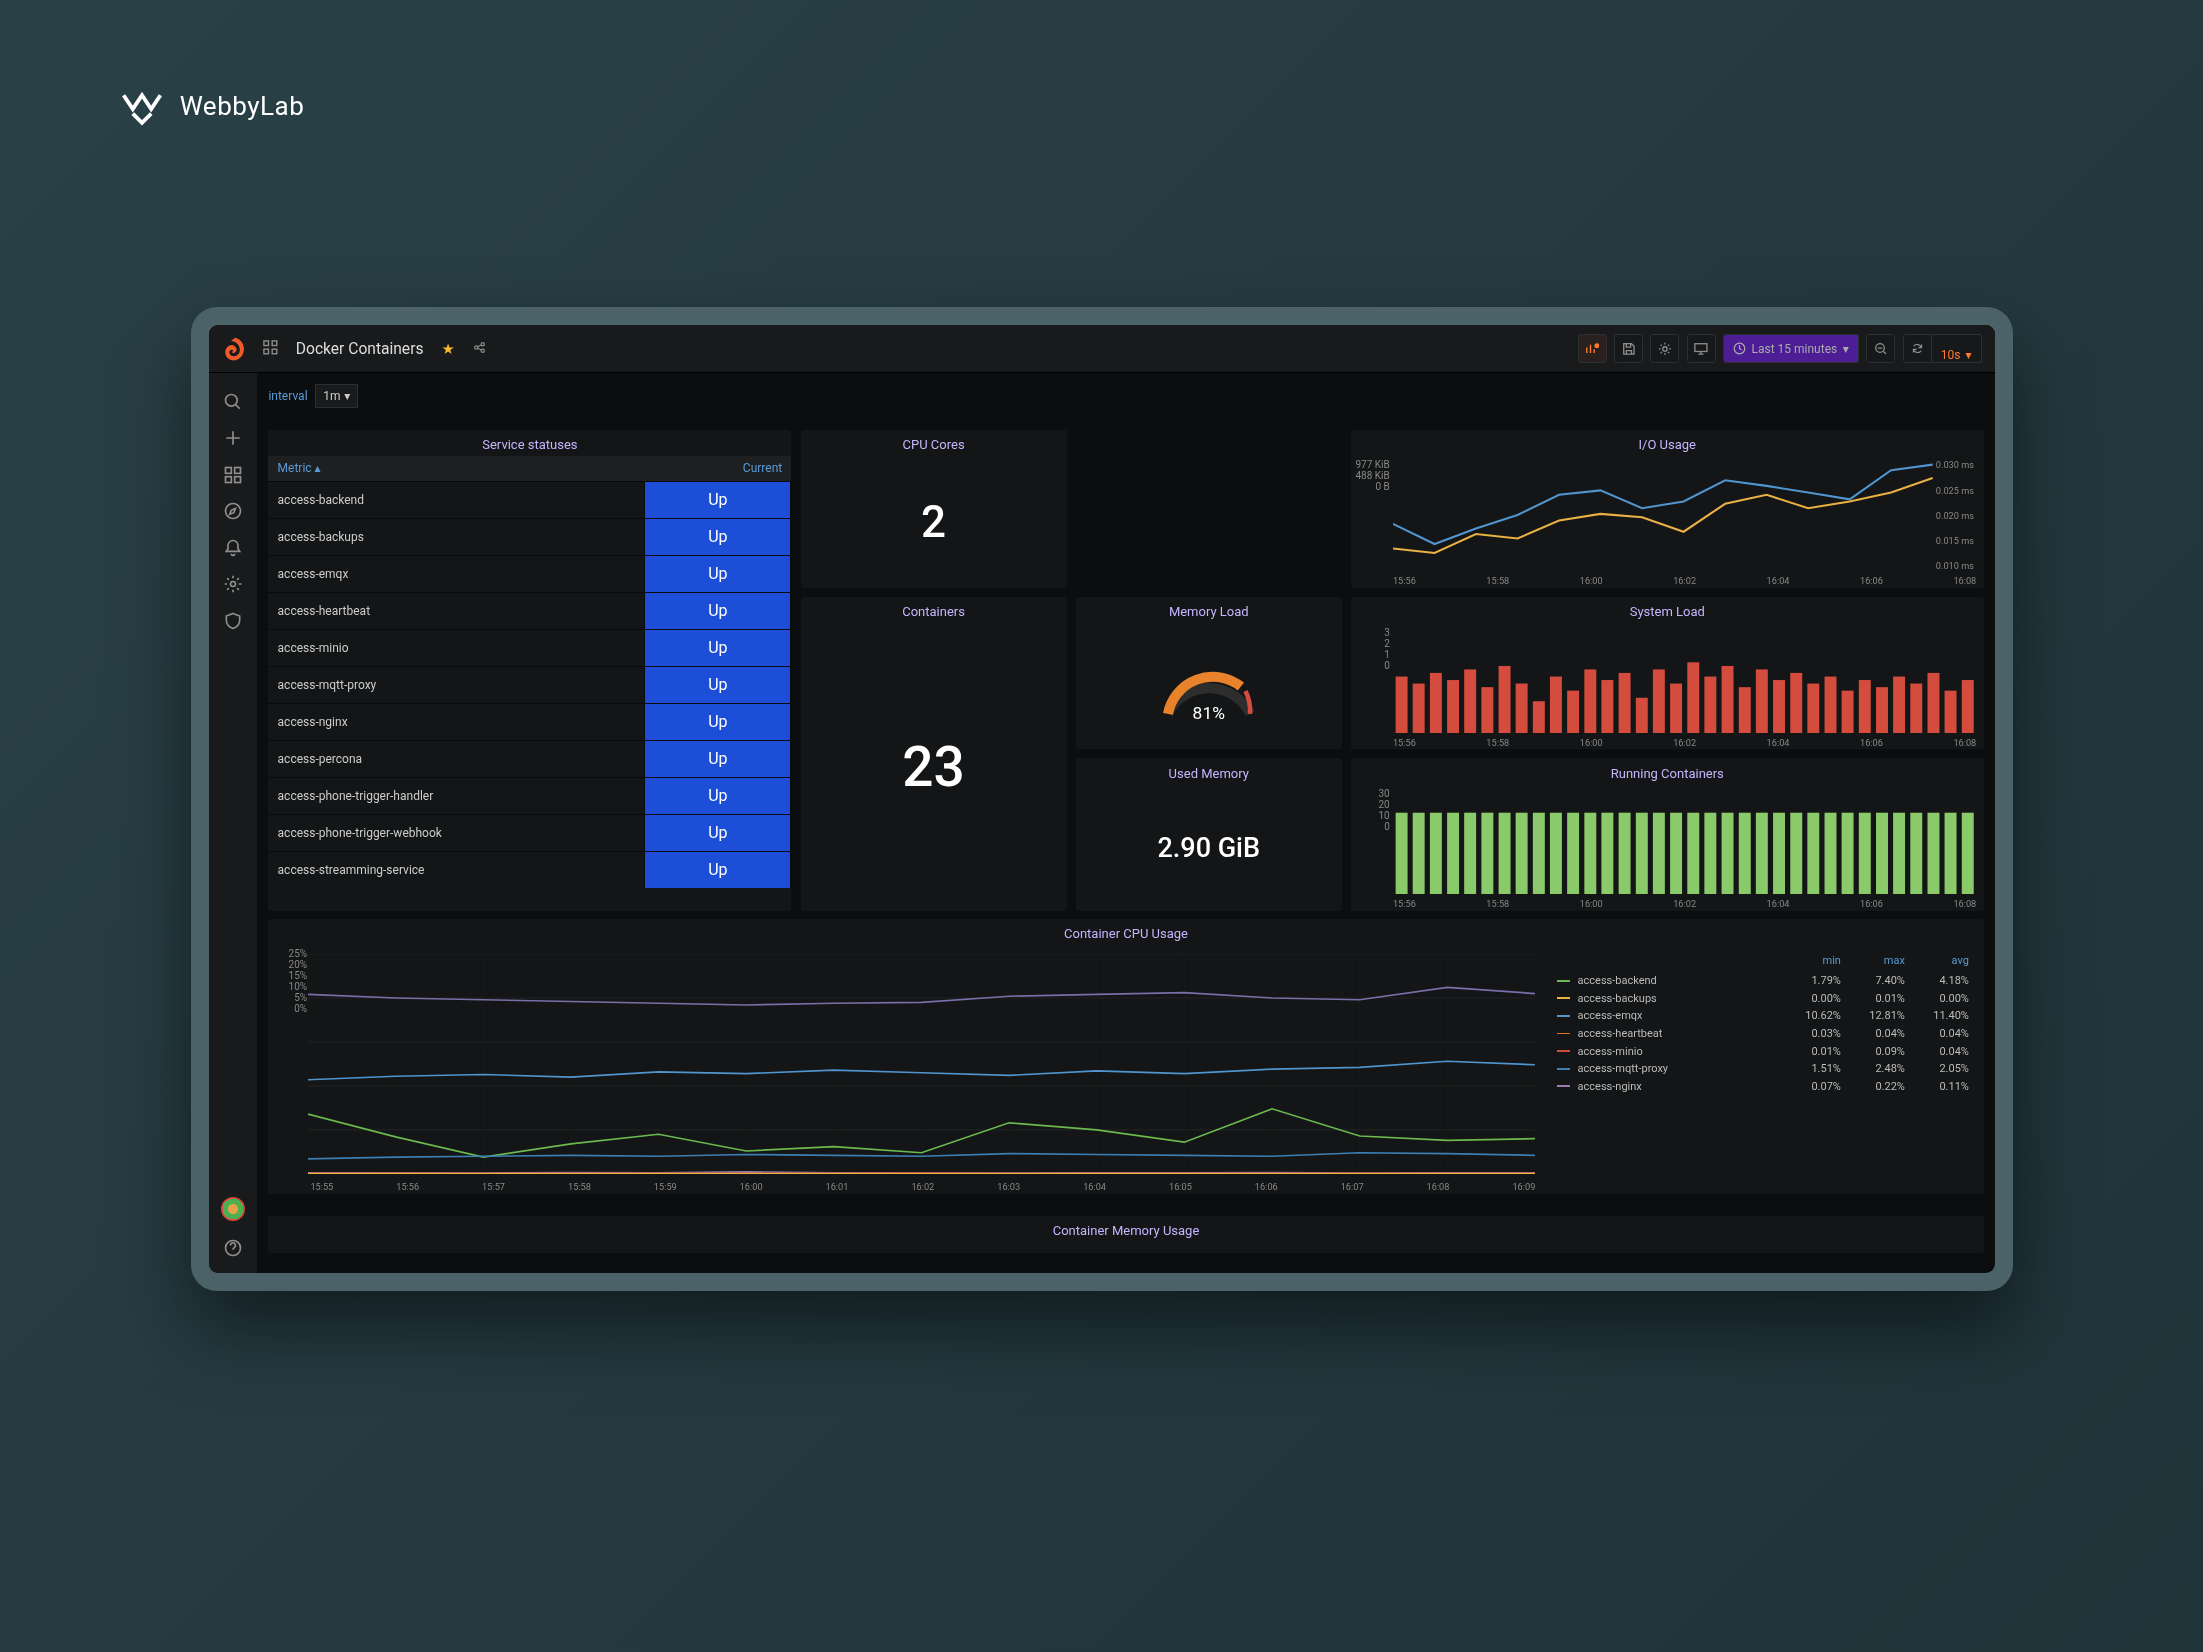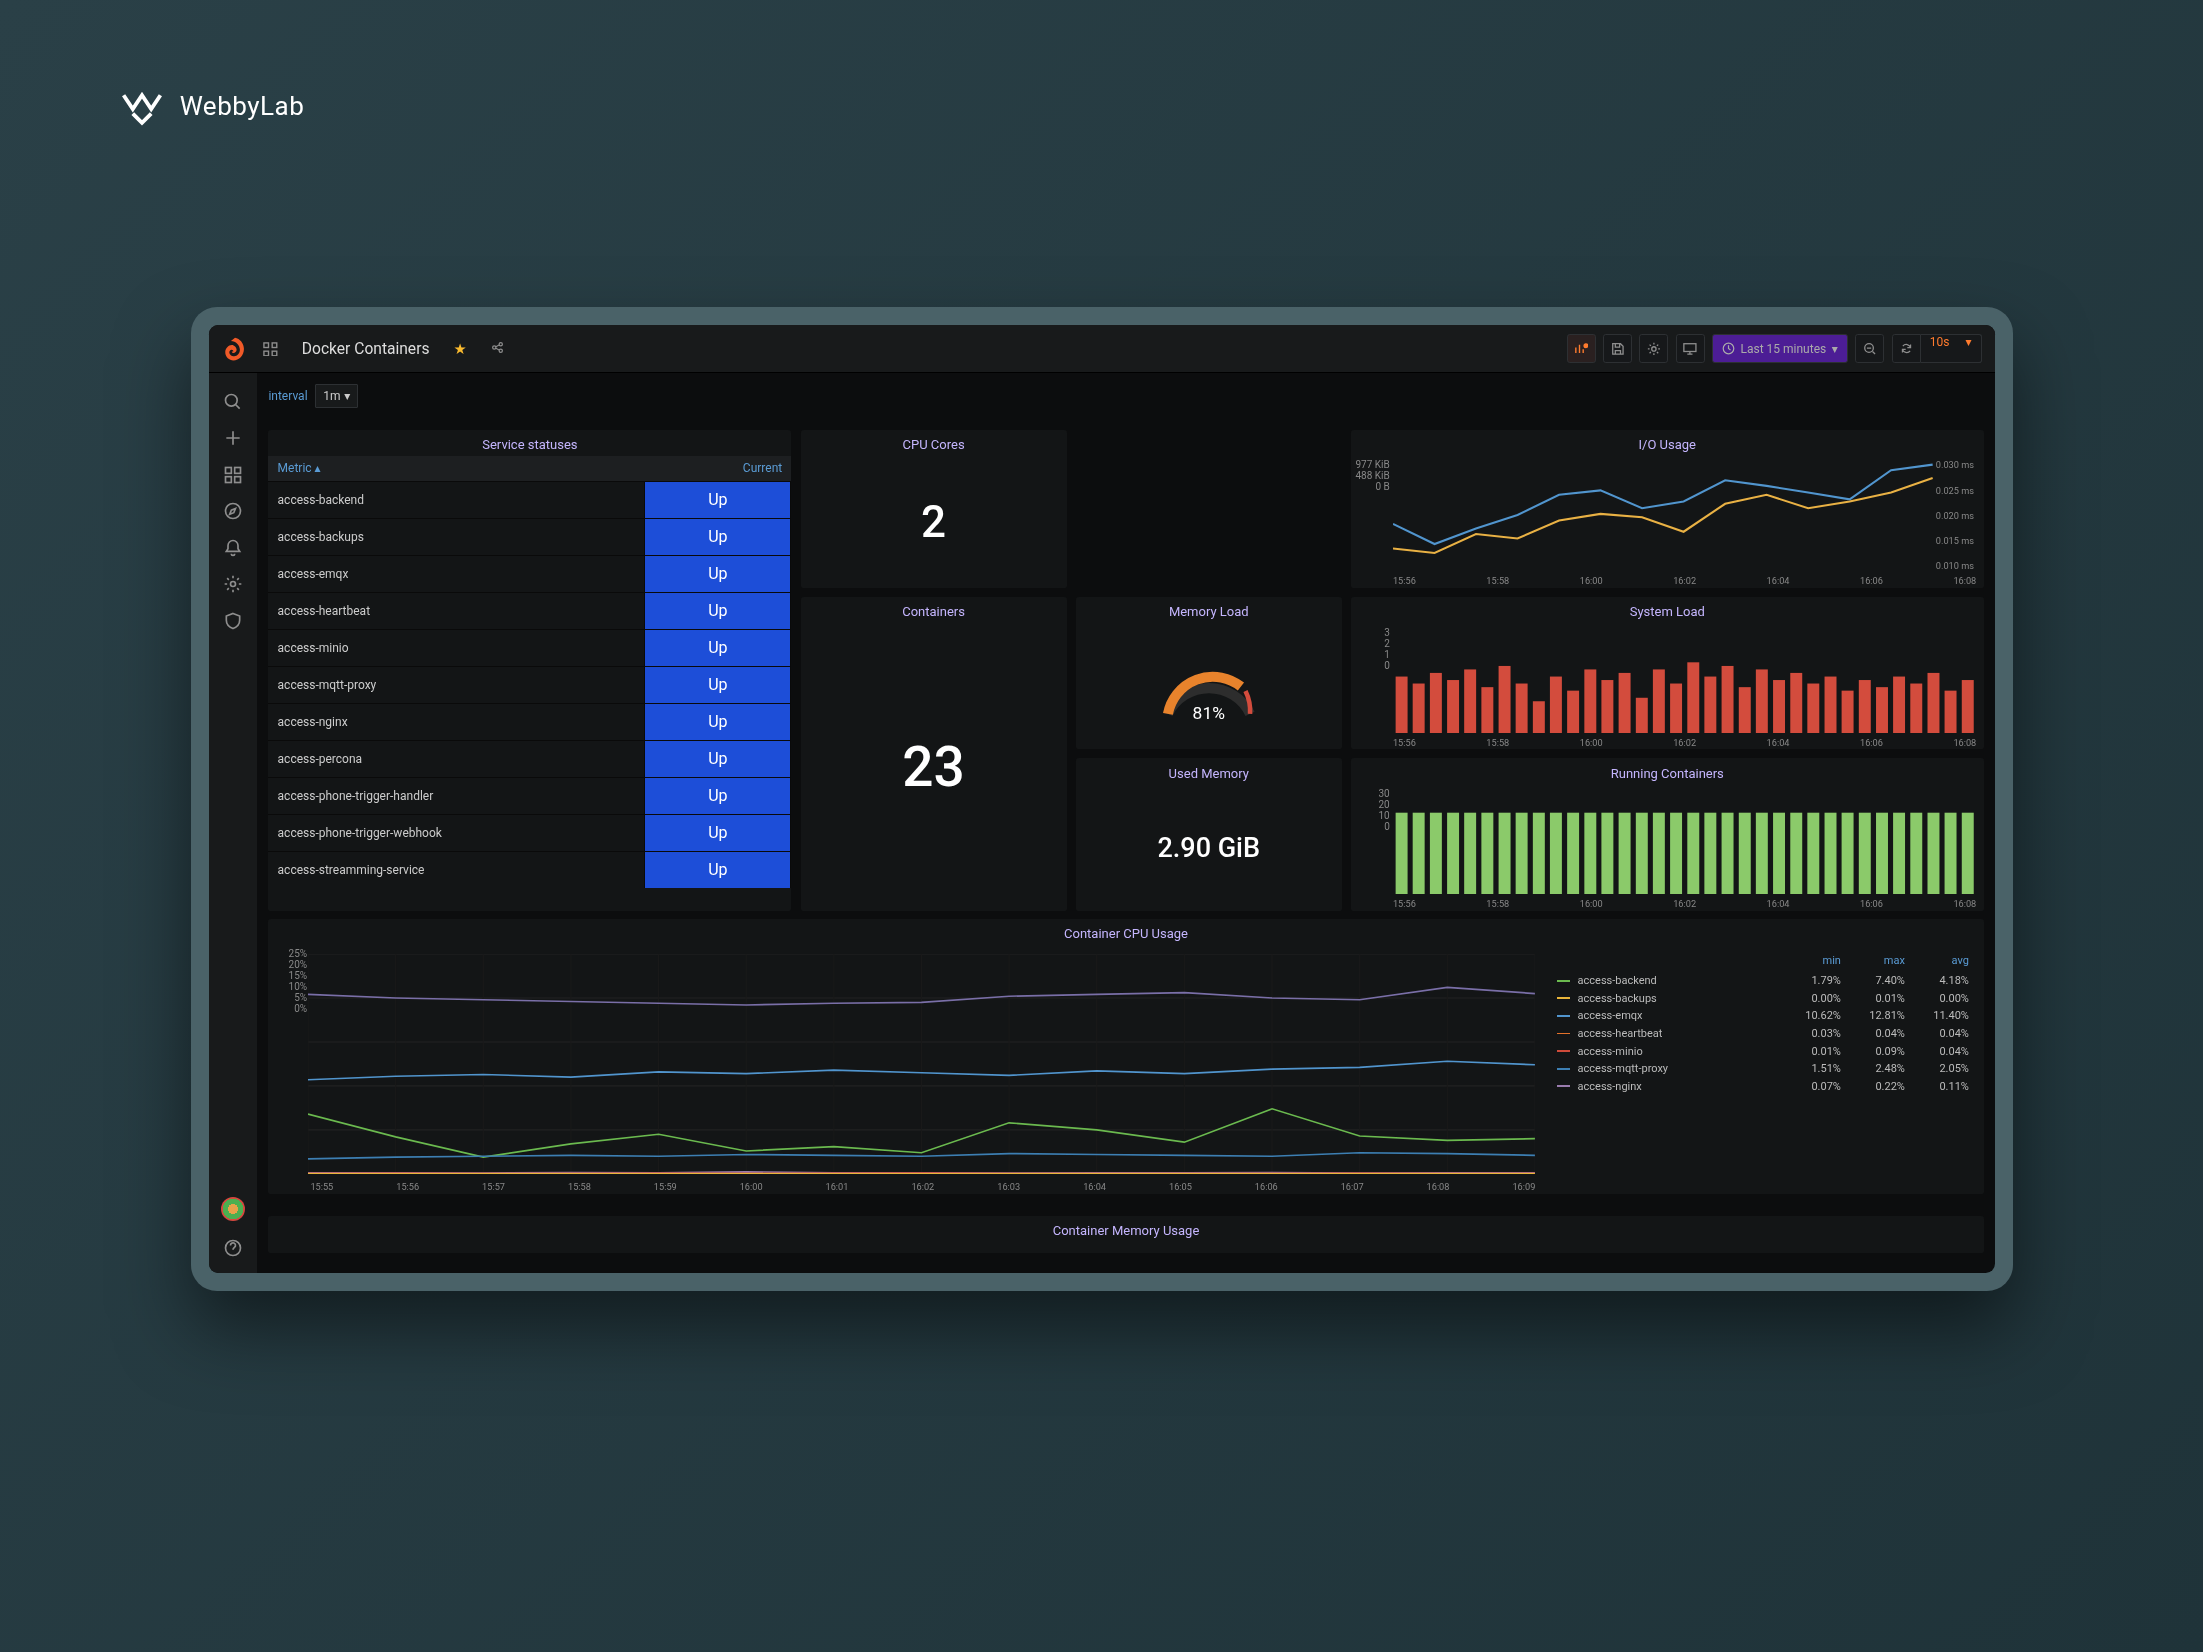--- a/index.html
+++ b/index.html
@@ -4,33 +4,33 @@
 <style>
 *{margin:0;padding:0;box-sizing:border-box;font-family:-apple-system,BlinkMacSystemFont,"Segoe UI",Roboto,sans-serif}
 body{background:linear-gradient(135deg,#2a4047 0%,#1f3339 100%);width:2204px;height:1653px;overflow:hidden}
 .wl-logo{position:absolute;top:83px;left:119px;display:flex;align-items:center;gap:14.7px;color:#fff}
 .wl-logo svg{width:46px;height:46px}
 .wl-logo span{font-size:26px;font-weight:400;letter-spacing:0.5px}
 .device{position:absolute;top:307px;left:191px;width:1822px;height:984px;background:#4a6268;border-radius:26px;padding:18.4px;box-shadow:0 37px 73px rgba(0,0,0,0.5)}
 .screen{width:100%;height:100%;background:#0c0d0e;border-radius:9.2px;overflow:hidden;display:flex;flex-direction:column;color:#ccccdc}
 .topbar{height:48px;background:#181a1b;display:flex;align-items:center;padding:0 13px;border-bottom:0.9px solid #000}
 .g-logo{width:26px;height:26px;margin-right:14.7px}
-.top-left{display:flex;align-items:center;gap:24px;flex:1}
+.top-left{display:flex;align-items:flex-start;gap:18px;flex:1}
 .top-left .dash-icon{display:flex;align-items:center}
 .dash-title{font-size:15.6px;color:#dedede}
 .star{color:#f9ba2f}
 .share{color:#8e8e8e}
 .top-right{display:flex;align-items:center;gap:7.3px}
 .icon-btn{width:29px;height:29px;display:flex;align-items:center;justify-content:center;border:0.9px solid #2d3033;border-radius:2.8px;background:#16181a;color:#8e8e8e;cursor:pointer}
 .icon-btn.orange{background:#2a2020}
 .icon-btn.orange svg{color:#ff7b2e}
 .time-range{display:flex;align-items:center;gap:5.5px;border:0.9px solid #2d3033;border-radius:2.8px;background:#4c1d95;padding:0 9.2px;height:29px;color:#aaa;font-size:12px}
 .refresh-group{display:flex;align-items:center}
 .refresh-group .icon-btn{border-radius:2.8px 0 0 2.8px}
-.refresh-int{border:0.9px solid #2d3033;border-left:none;border-radius:0 2.8px 2.8px 0;background:#16181a;padding:0 9.2px;height:29px;display:flex;align-items:flex-start;color:#ff7b2e;font-size:12px;gap:16px}
+.refresh-int{border:0.9px solid #2d3033;border-left:none;border-radius:0 2.8px 2.8px 0;background:#16181a;padding:0 9.2px;height:29px;display:flex;align-items:flex-end;color:#ff7b2e;font-size:12px;gap:5px}
 .body{flex:1;display:flex}
 .sidebar{width:48px;background:#181a1b;display:flex;flex-direction:column;align-items:center;padding-top:18.4px;gap:16.5px}
 .sidebar .s-icon{width:20px;height:20px;color:#8e8e8e;cursor:pointer}
 .sidebar .spacer{flex:1}
 .avatar{width:24px;height:24px;border-radius:50%;background:radial-gradient(circle,#e8a24a 30%,#4caf50 30%,#4caf50 60%,#d4483e 60%)}
 .main{flex:1;padding:11px;display:flex;flex-direction:column;gap:22px;overflow:hidden}
 .var-row{display:flex;align-items:center;gap:7.3px}
 .var-label{color:#5a9bd4;font-size:12px}
 .var-sel{background:#181a1b;border:0.9px solid #2d3033;border-radius:1px;padding:3.7px 7.3px;color:#ccc;font-size:12px;display:flex;align-items:center;gap:3.7px}
 .grid{display:grid;grid-template-columns:523px 266px 266px 1fr;gap:9.2px;height:467px}

